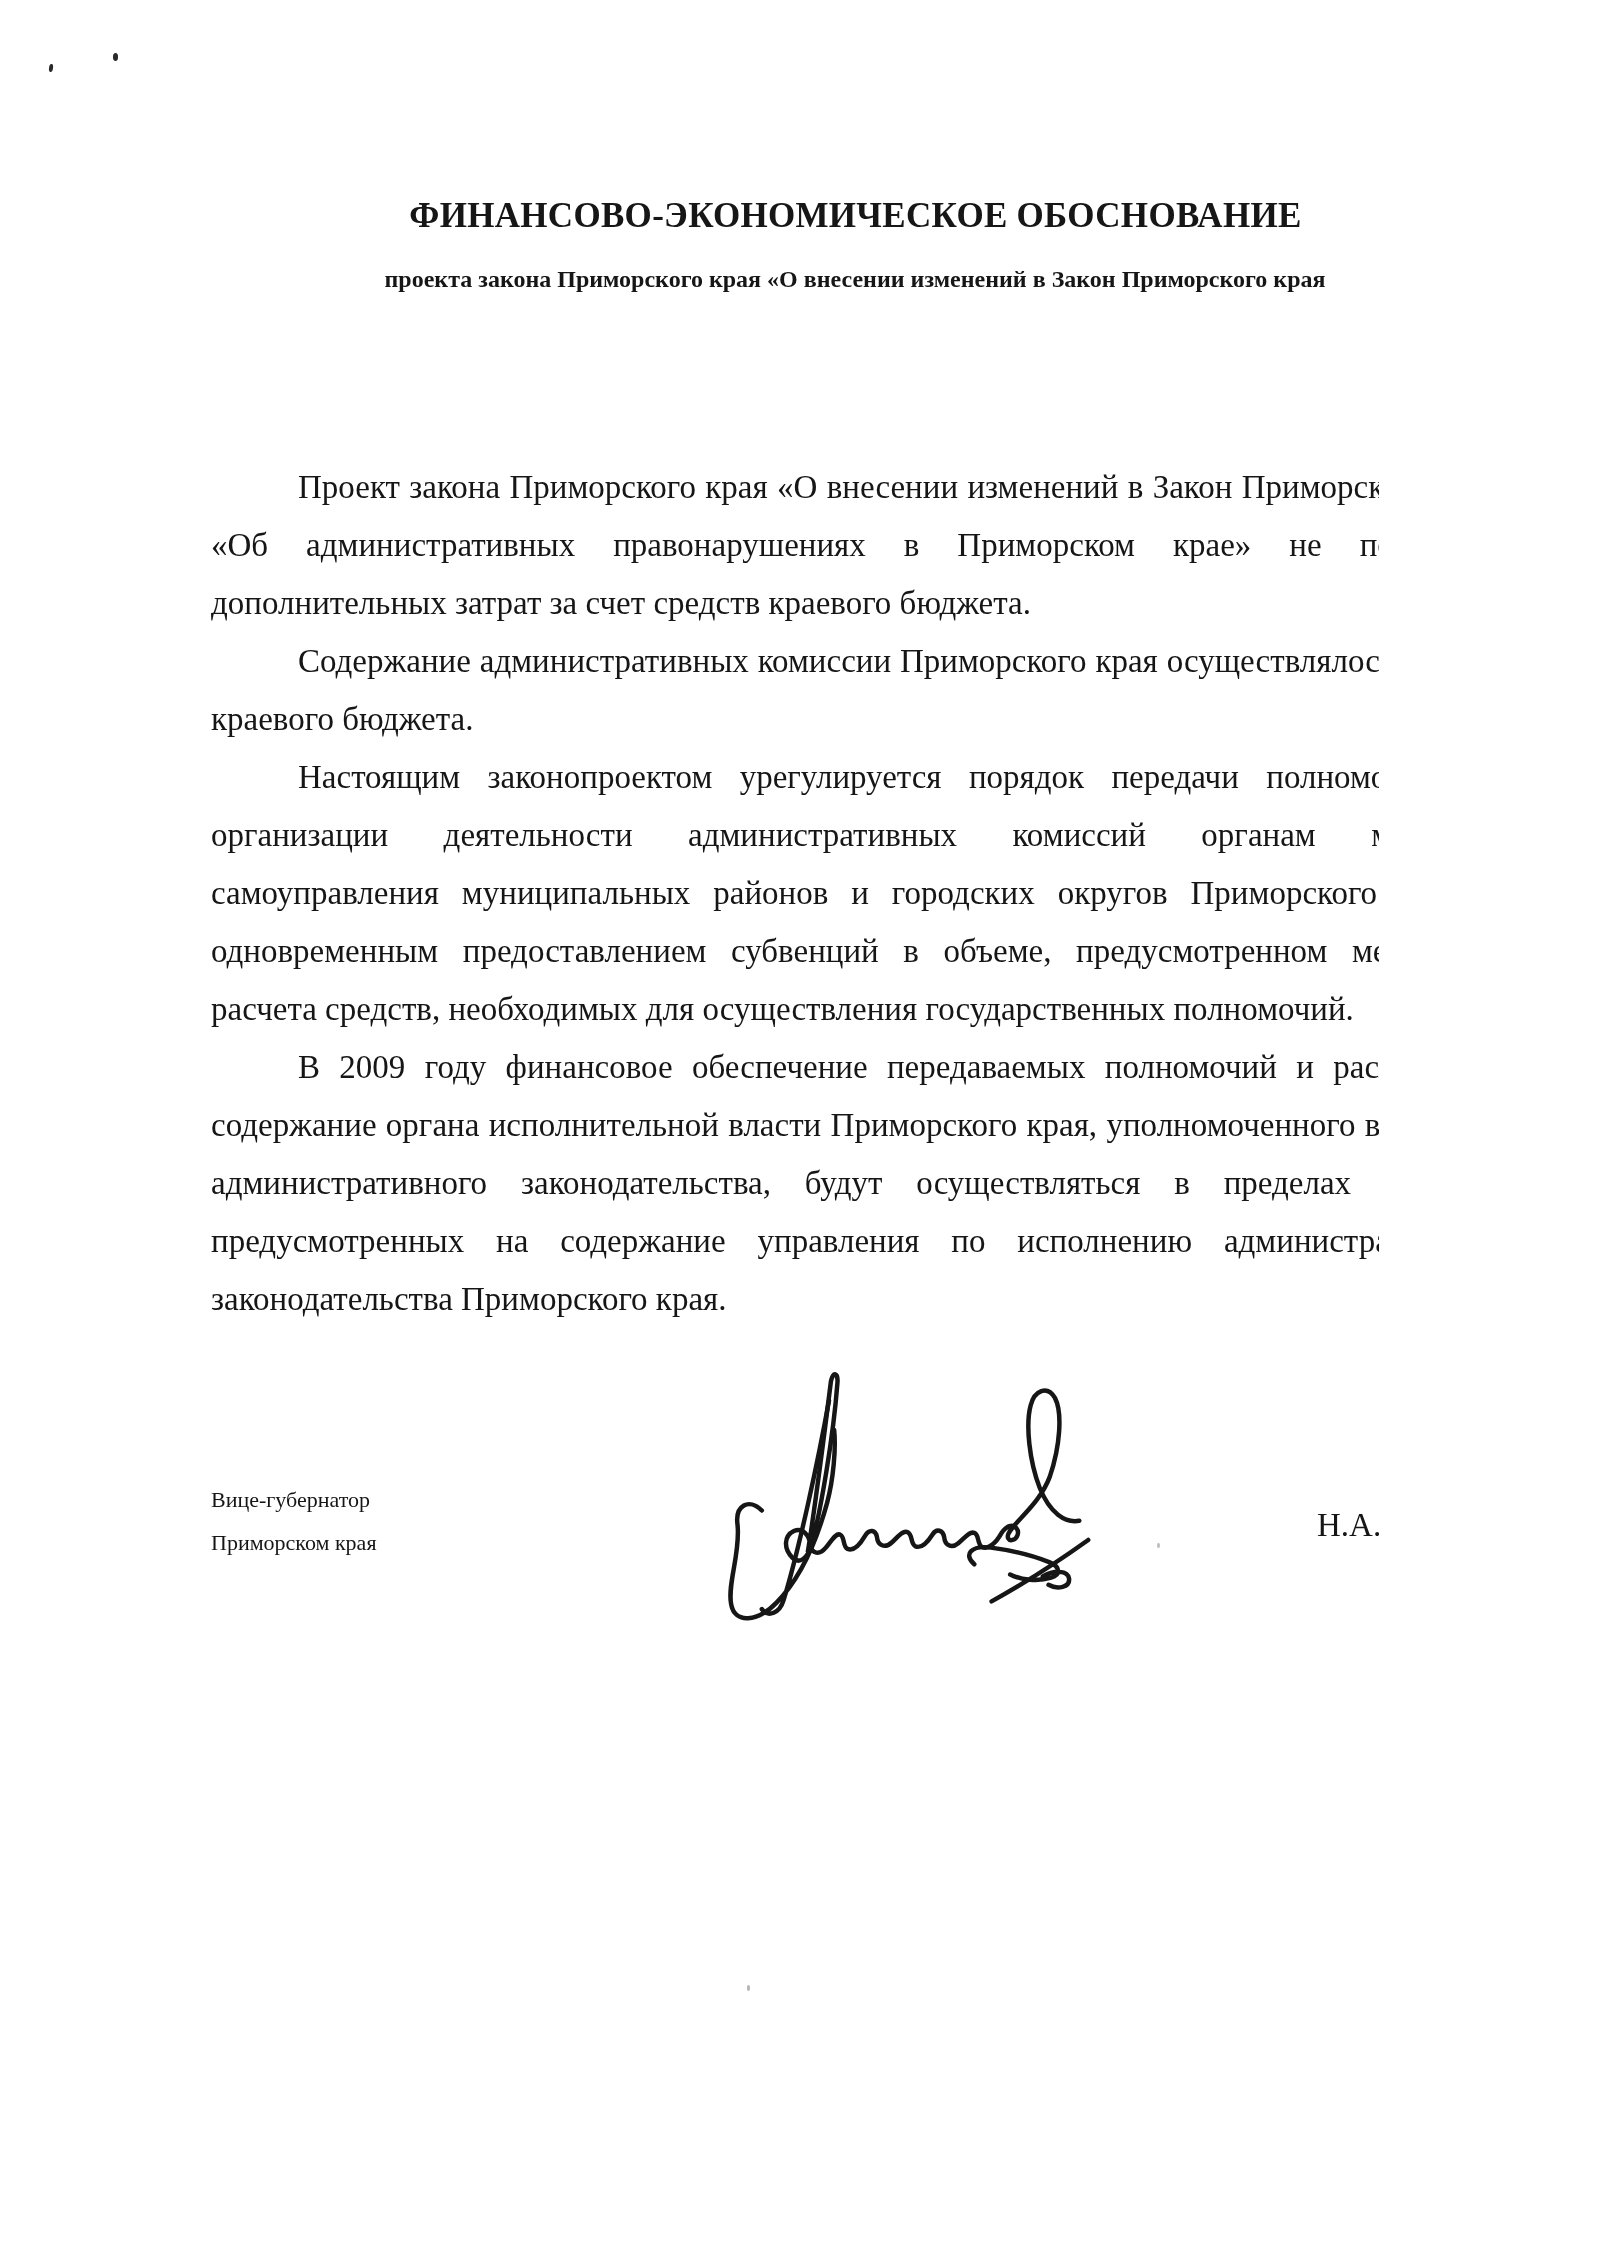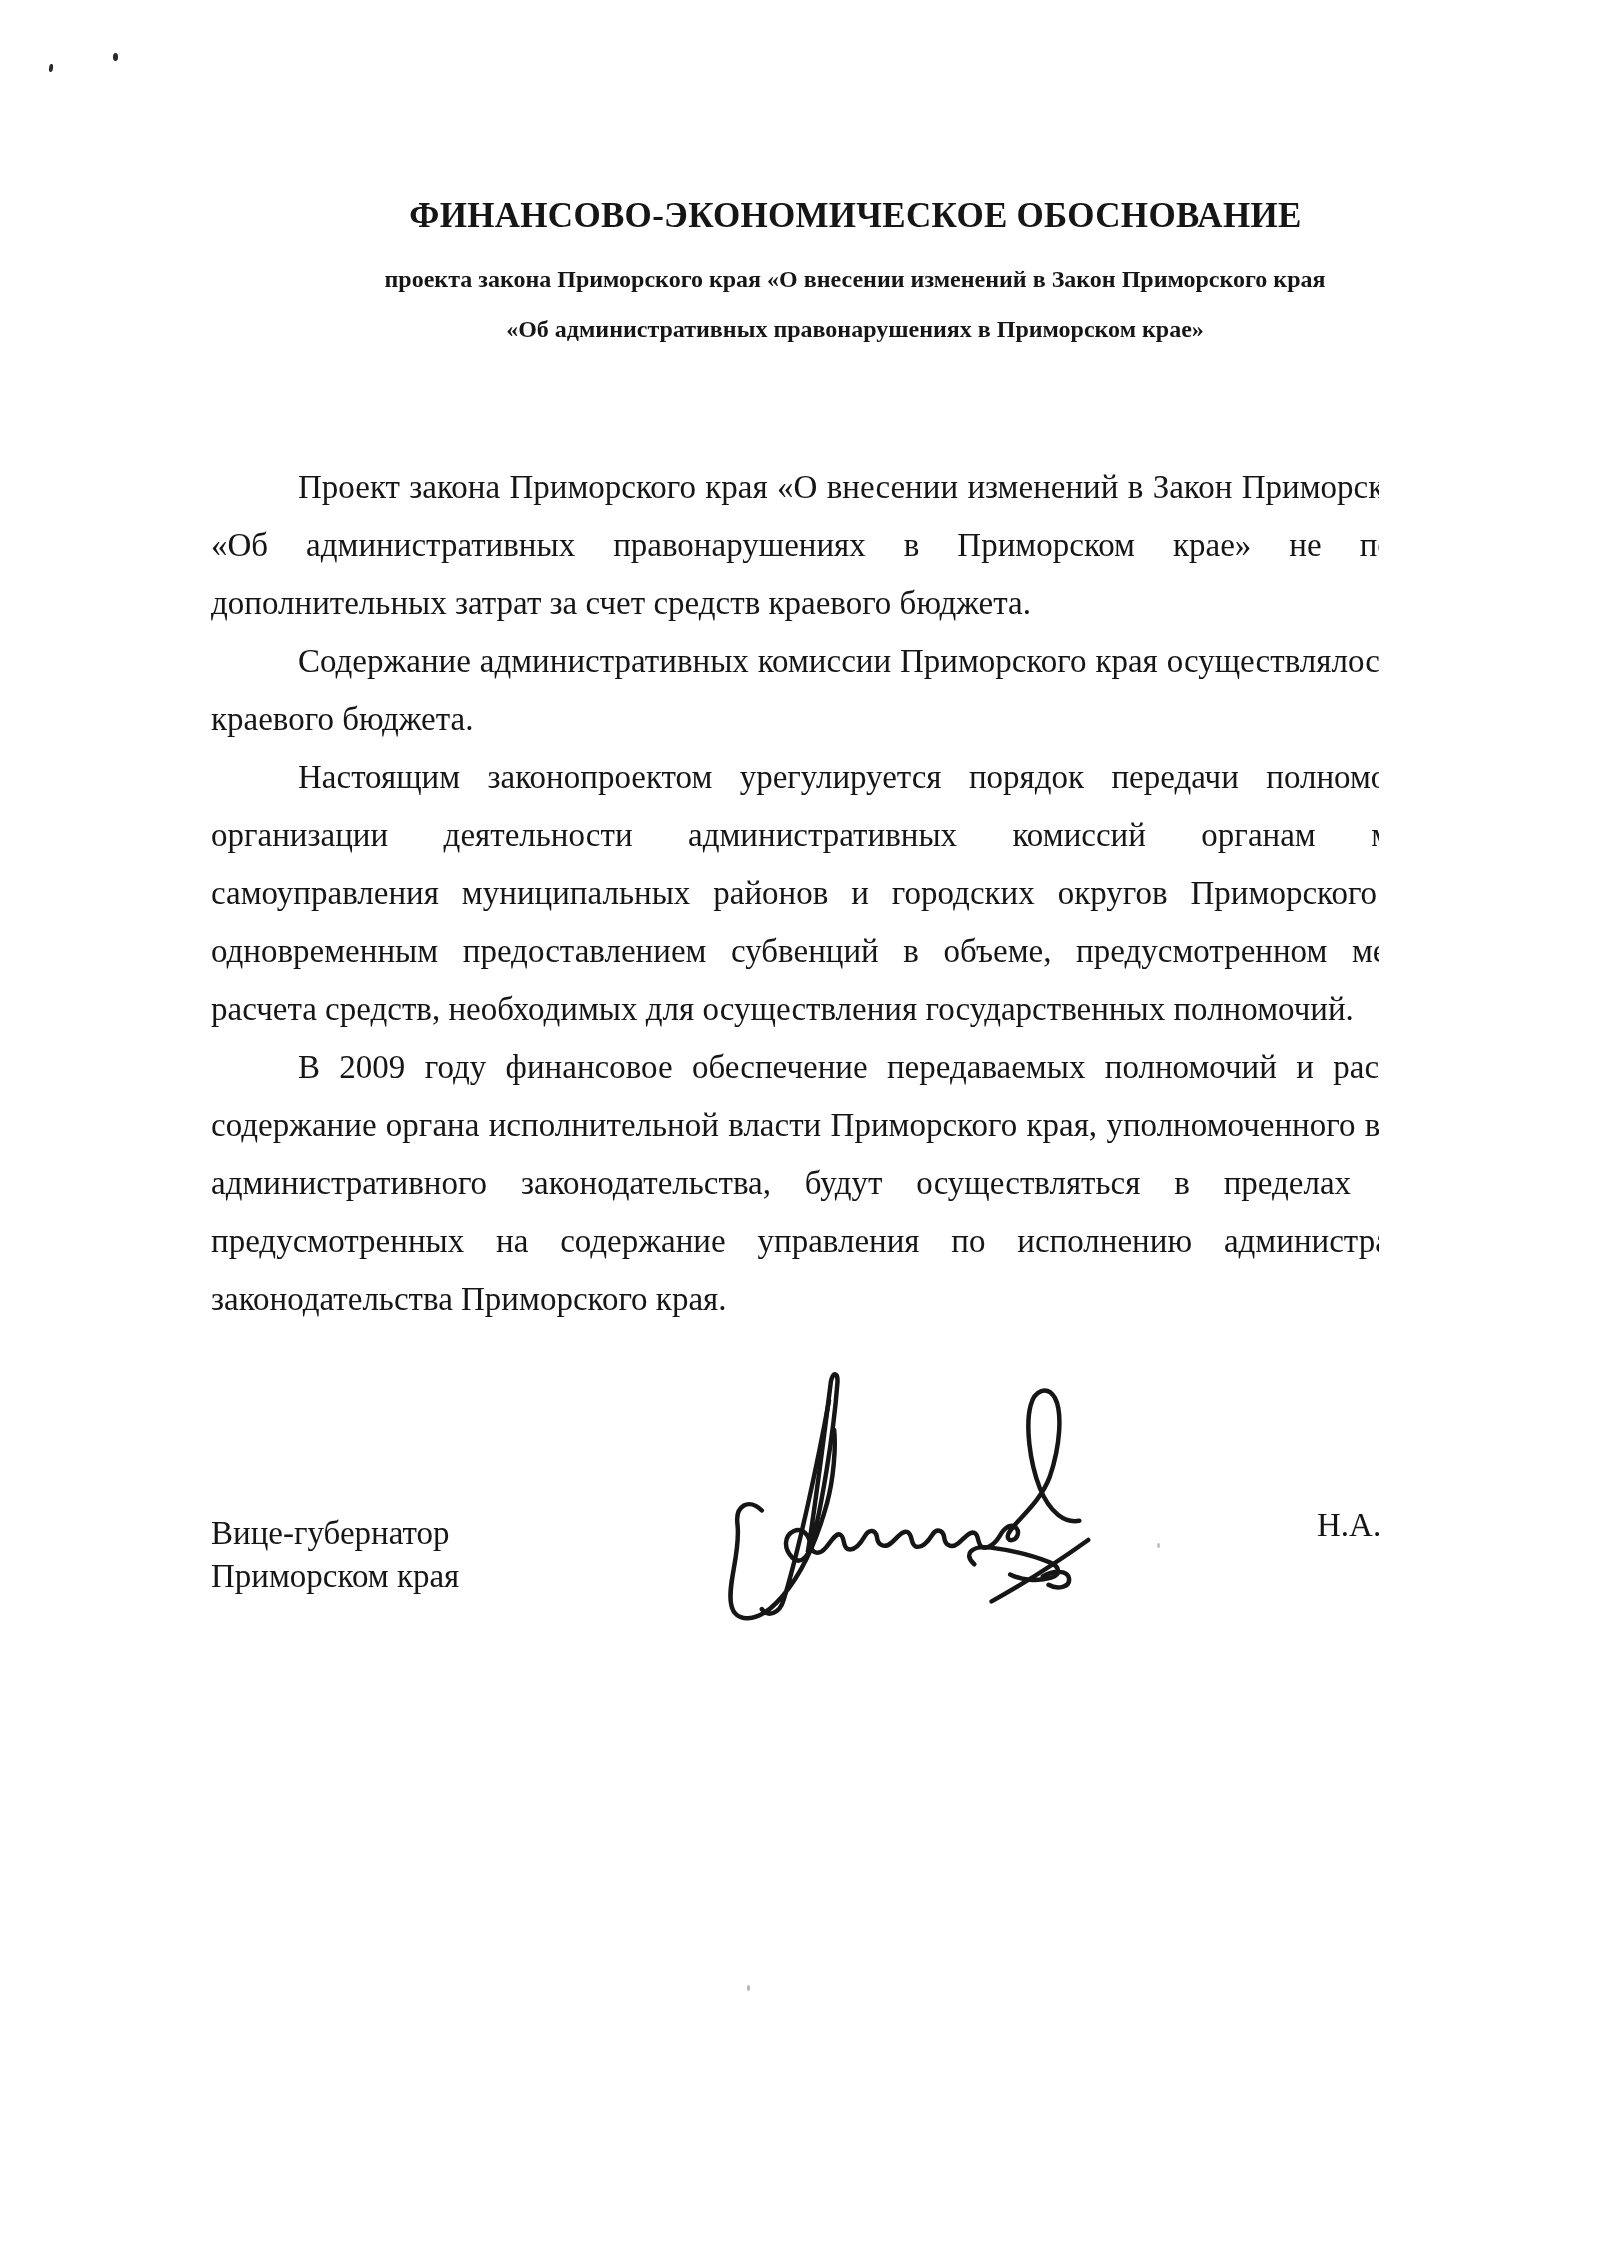--- a/index.html
+++ b/index.html
@@ -49,22 +49,22 @@
     line-height: 58px;
     text-align: justify;
   }
   .doc-body p {
     margin: 0;
     text-indent: 87px;
   }
   .sig-left {
     position: absolute;
     left: 211px;
-    top: 1512px;
-    font-size: 33px;
+    top: 1478px;
+    font-size: 22px;
     line-height: 43px;
     white-space: nowrap;
   }
   .sig-name {
     position: absolute;
     left: 1317px;
     top: 1506px;
     font-size: 33px;
     line-height: 38px;
     white-space: nowrap;
@@ -93,21 +93,20 @@
 
   <span class="speck speck-1"></span>
   <span class="speck speck-2"></span>
   <span class="speck speck-3"></span>
   <span class="speck speck-4"></span>
 
   <h1 class="doc-title">ФИНАНСОВО-ЭКОНОМИЧЕСКОЕ ОБОСНОВАНИЕ</h1>
 
   <div class="doc-subtitle">
     <div>проекта закона Приморского края «О внесении изменений в Закон Приморского края</div>
-    <div>«Об административных правонарушениях в Приморском крае»</div>
   </div>
 
   <div class="doc-body">
     <p>Проект закона Приморского края «О внесении изменений в Закон Приморского края «Об административных правонарушениях в Приморском крае» не потребует дополнительных затрат за счет средств краевого бюджета.</p>
     <p>Содержание административных комиссии Приморского края осуществлялось за счет краевого бюджета.</p>
     <p>Настоящим законопроектом урегулируется порядок передачи полномочий по организации деятельности административных комиссий органам местного самоуправления муниципальных районов и городских округов Приморского края с одновременным предоставлением субвенций в объеме, предусмотренном методикой расчета средств, необходимых для осуществления государственных полномочий.</p>
     <p>В 2009 году финансовое обеспечение передаваемых полномочий и расходы на содержание органа исполнительной власти Приморского края, уполномоченного в области административного законодательства, будут осуществляться в пределах средств, предусмотренных на содержание управления по исполнению административного законодательства Приморского края.</p>
   </div>
 
   <div class="sig-left">

